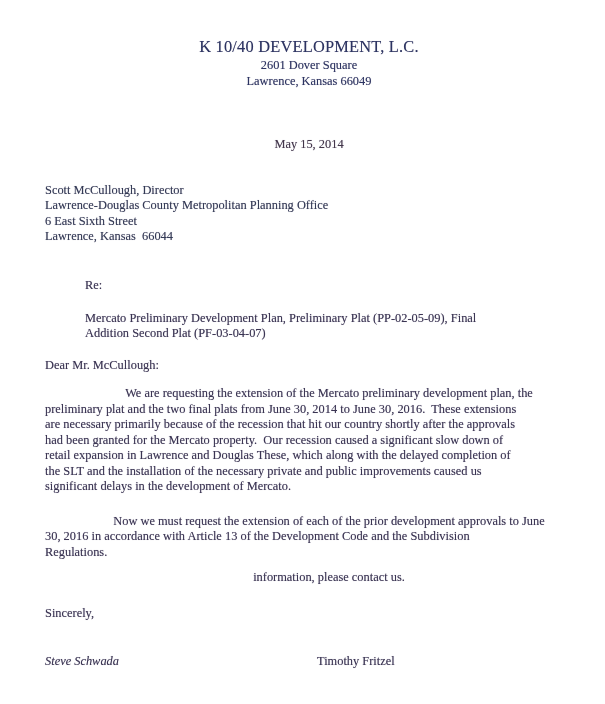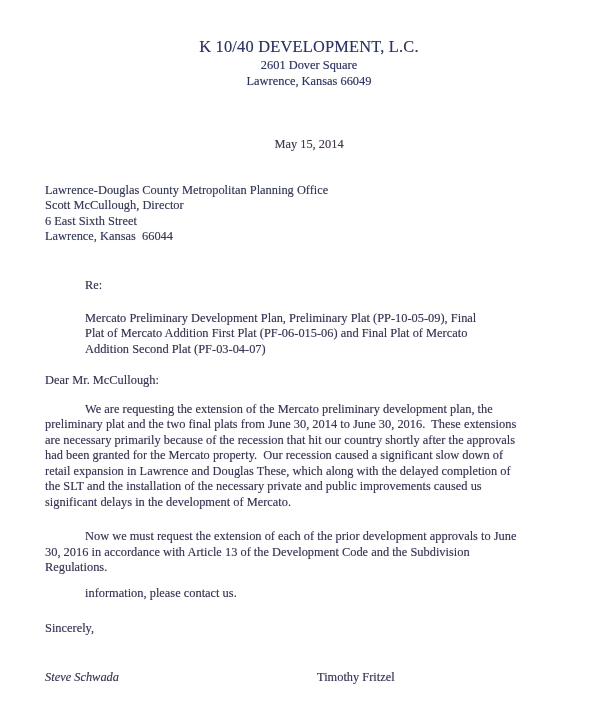--- a/index.html
+++ b/index.html
@@ -82,48 +82,48 @@
     position: absolute;
     left: 272px;
     top: 0;
   }
   
   [data-bind-lines] > div {
     white-space: pre;
   }
   .indent-first > div:first-child {
     text-indent: 40px;
+    text-align: center;
   }
 </style>
 </head>
 <body>
 
 <div class="page">
   <div class="content">
 
     <div class="letterhead">
       <div class="company" data-bind="letterhead.company">K 10/40 DEVELOPMENT, L.C.</div>
       <div class="addr" data-bind="letterhead.address_line1">2601 Dover Square</div>
       <div class="addr" data-bind="letterhead.address_line2">Lawrence, Kansas 66049</div>
     </div>
 
     <div class="date-line" data-bind="date">May 15, 2014</div>
 
     <div class="recipient" data-bind-lines="recipient.lines">
+        <div>Scott McCullough, Director</div>
         <div>Lawrence-Douglas County Metropolitan Planning Office</div>
-        <div>Scott McCullough, Director</div>
         <div>6 East Sixth Street</div>
         <div>Lawrence, Kansas  66044</div>
       </div>
 
     <div class="subject">
       <div class="subject-label" data-bind="subject.label">Re:</div>
       <div class="subject-lines" data-bind-lines="subject.lines">
-          <div>Mercato Preliminary Development Plan, Preliminary Plat (PP-10-05-09), Final</div>
-          <div>Plat of Mercato Addition First Plat (PF-06-015-06) and Final Plat of Mercato</div>
+          <div>Mercato Preliminary Development Plan, Preliminary Plat (PP-02-05-09), Final</div>
           <div>Addition Second Plat (PF-03-04-07)</div>
         </div>
     </div>
 
     <div class="salutation" data-bind="salutation">Dear Mr. McCullough:</div>
 
     <div class="para p1 indent-first" data-bind-lines="body.paragraph1_lines">
         <div>We are requesting the extension of the Mercato preliminary development plan, the</div>
         <div>preliminary plat and the two final plats from June 30, 2014 to June 30, 2016.  These extensions</div>
         <div>are necessary primarily because of the recession that hit our country shortly after the approvals</div>

